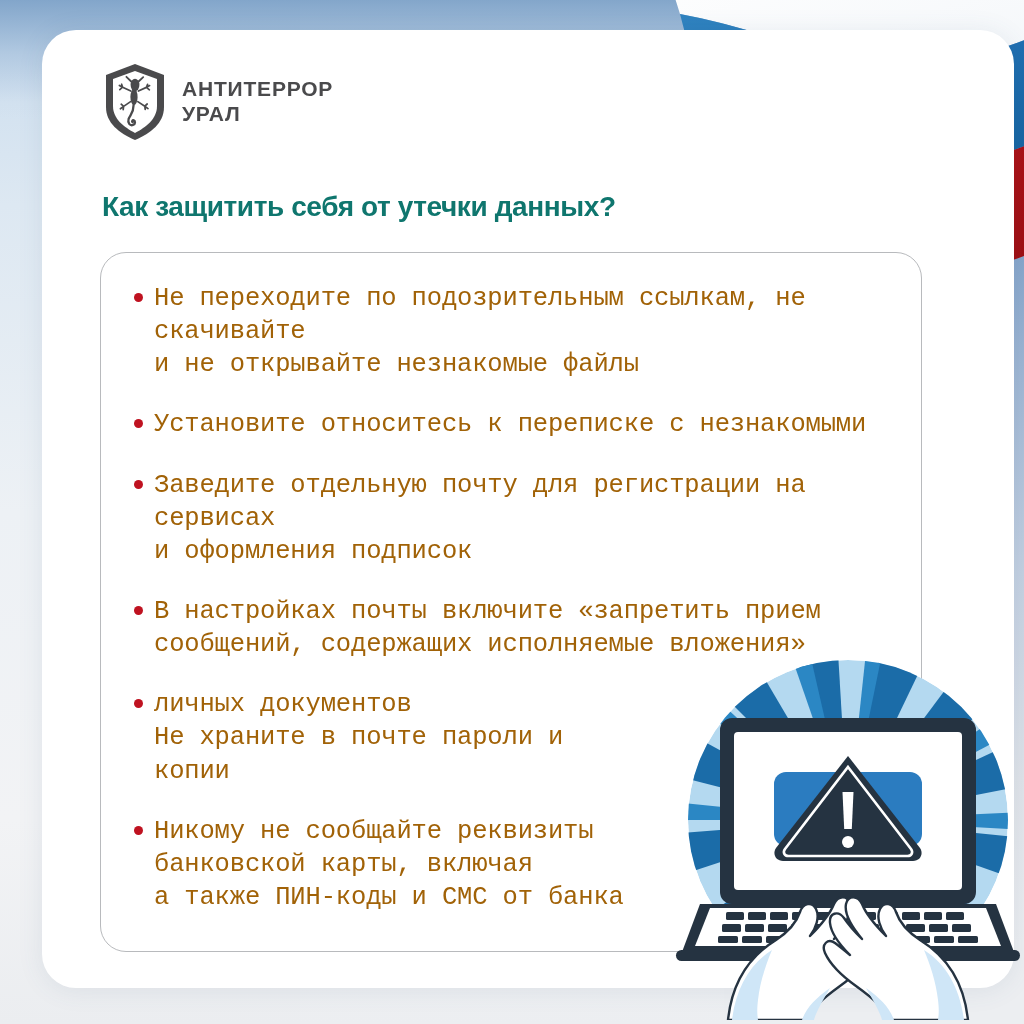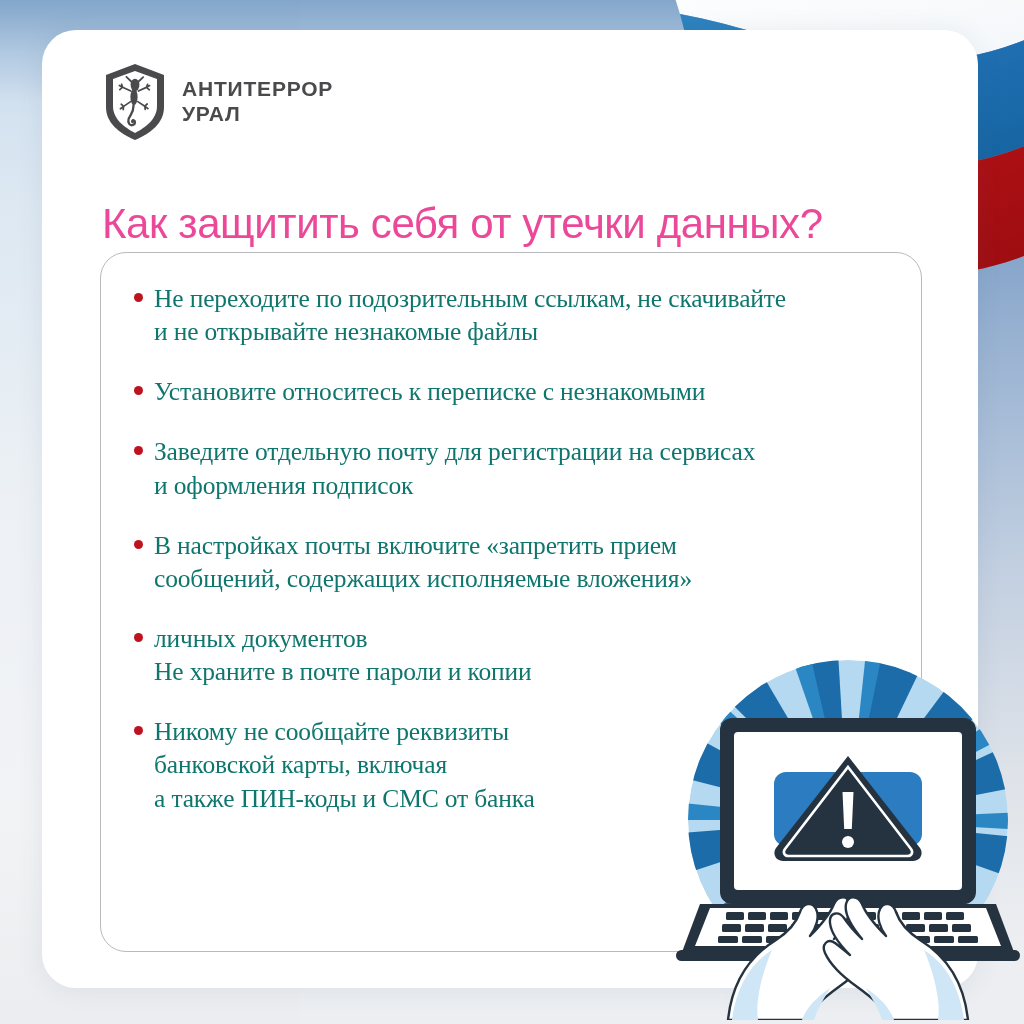--- a/index.html
+++ b/index.html
@@ -90,20 +90,21 @@
   
   .card {
     position: absolute;
     left: 42px;
     top: 30px;
     width: 936px;
     height: 958px;
     background: #ffffff;
     border-radius: 34px;
     box-shadow: 0 2px 26px rgba(70, 95, 130, 0.10);
+    padding-left: 36px;
   }
 
   
   .logo-row {
     position: absolute;
     left: 62px;
     top: 33px;
     display: flex;
     align-items: center;
     gap: 16px;
@@ -123,24 +124,24 @@
     color: #4a4a4c;
   }
 
   
   .title {
     position: absolute;
     left: 60px;
     top: 142px;
     width: 830px;
     font-family: "Liberation Sans", sans-serif;
-    font-weight: 400;
-    font-size: 42px;
+    font-weight: 700;
+    font-size: 28px;
     letter-spacing: -0.4px;
-    color: #ec4899;
+    color: #0f766e;
     white-space: nowrap;
   }
 
   
   .panel {
     position: absolute;
     left: 58px;
     top: 222px;
     width: 822px;
     height: 700px;
@@ -153,24 +154,24 @@
   .list {
     position: absolute;
     left: 92px;
     top: 252px;
     width: 790px;
   }
   .bullet {
     position: relative;
     padding-left: 20px;
     margin-bottom: 27px;
-    font-family: Liberation Serif, serif;
+    font-family: Liberation Mono, monospace;
     font-size: 25.5px;
     line-height: 1.30;
-    color: #0f766e;
+    color: #a16207;
     letter-spacing: -0.15px;
   }
   .bullet:last-child { margin-bottom: 11px; }
   .bullet .dot {
     position: absolute;
     left: 0;
     top: 11px;
     width: 9px;
     height: 9px;
     border-radius: 50%;

